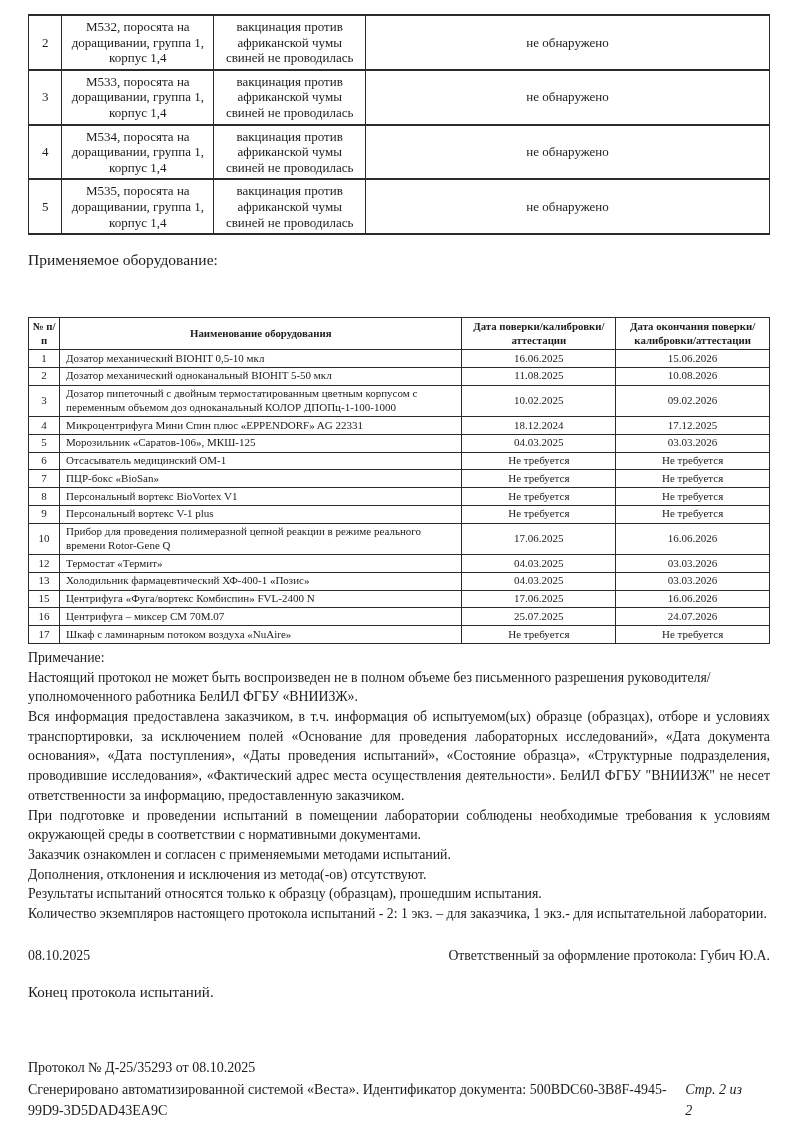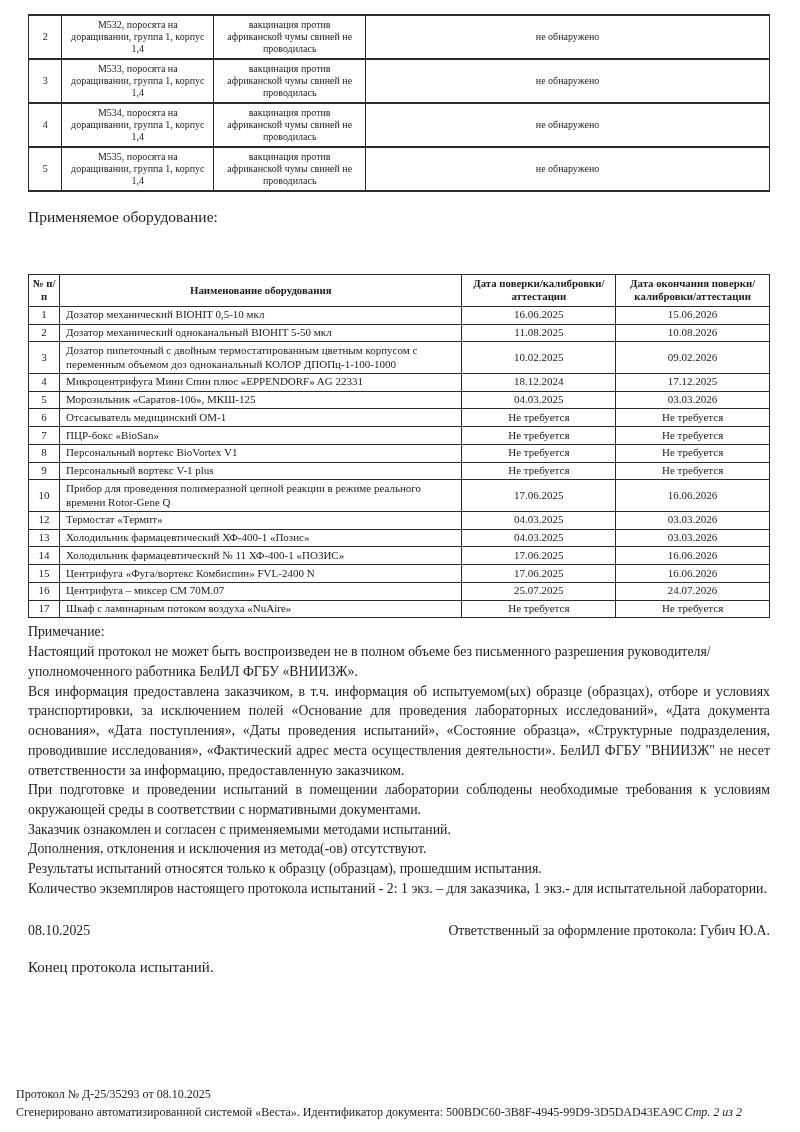--- a/index.html
+++ b/index.html
@@ -11,21 +11,21 @@
     position:relative;
     overflow:hidden;
   }
   .page { position:absolute; inset:0; padding:14px 30px 0 28px; box-sizing:border-box; }
 
   
   table.samples { width:100%; border-collapse:collapse; table-layout:fixed; }
   table.samples td {
     border-top:2px solid #2b2b2b; border-bottom:2px solid #2b2b2b;
     border-left:1px solid #2b2b2b; border-right:1px solid #2b2b2b;
-    font-size:10px; line-height:1.2; text-align:center; vertical-align:middle;
+    font-size:13px; line-height:1.2; text-align:center; vertical-align:middle;
     padding:3px 6px; height:36px;
   }
   .samples .c-num  { width:4.5%; }
   .samples .c-desc { width:20.5%; }
   .samples .c-vacc { width:20.5%; }
   .samples .c-res  { width:54.5%; }
 
   
   .equip-heading { font-size:15.5px; margin:16px 0 13px 0; }
   table.equip { width:100%; border-collapse:collapse; table-layout:fixed; border:1.5px solid #2b2b2b;margin-top:48px; }
@@ -44,21 +44,21 @@
   .notes { margin-top:4px; font-size:13.8px; line-height:1.43; }
   .notes .note-heading { }
   .notes p { margin:0; text-align:justify; }
   .notes p.no-just { text-align:left; }
 
   
   .sign-row { display:flex; justify-content:space-between; margin-top:24px; font-size:13.8px; }
   .end-line { font-size:15px; margin-top:20px; }
 
   
-  .footer { position:absolute; left:16px; right:30px; bottom:10px; font-size:12px; line-height:1.55; }
+  .footer { position:absolute; left:28px; right:30px; bottom:10px; font-size:14px; line-height:1.55; }
   .footer .f-line2 { display:flex; justify-content:space-between; }
   .footer .f-page { padding-right:28px;font-style:italic; }
 </style>
 </head>
 <body>
 
 <div class="page">
 
   <table class="samples">
     <colgroup>
@@ -179,26 +179,20 @@
       <td class="cell-date">04.03.2025</td>
       <td class="cell-date">03.03.2026</td>
     </tr>
         <tr>
       <td class="cell-num">13</td>
       <td class="cell-name">Холодильник фармацевтический ХФ-400-1 «Позис»</td>
       <td class="cell-date">04.03.2025</td>
       <td class="cell-date">03.03.2026</td>
     </tr>
         <tr>
-      <td class="cell-num">14</td>
-      <td class="cell-name">Холодильник фармацевтический № 11 ХФ-400-1 «ПОЗИС»</td>
-      <td class="cell-date">17.06.2025</td>
-      <td class="cell-date">16.06.2026</td>
-    </tr>
-        <tr>
       <td class="cell-num">15</td>
       <td class="cell-name">Центрифуга «Фуга/вортекс Комбиспин» FVL-2400 N</td>
       <td class="cell-date">17.06.2025</td>
       <td class="cell-date">16.06.2026</td>
     </tr>
         <tr>
       <td class="cell-num">16</td>
       <td class="cell-name">Центрифуга – миксер СМ 70М.07</td>
       <td class="cell-date">25.07.2025</td>
       <td class="cell-date">24.07.2026</td>

